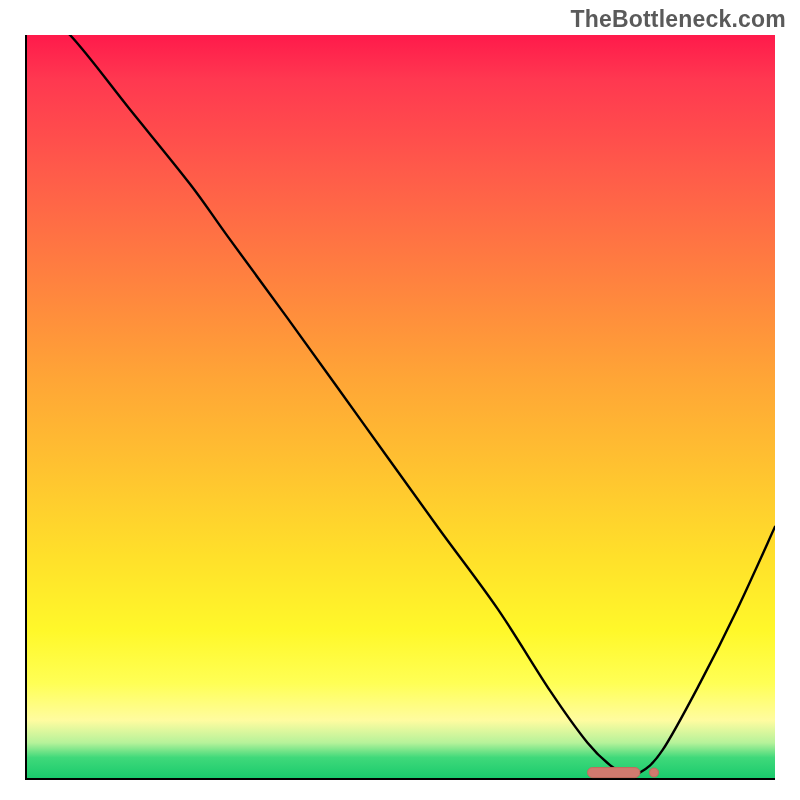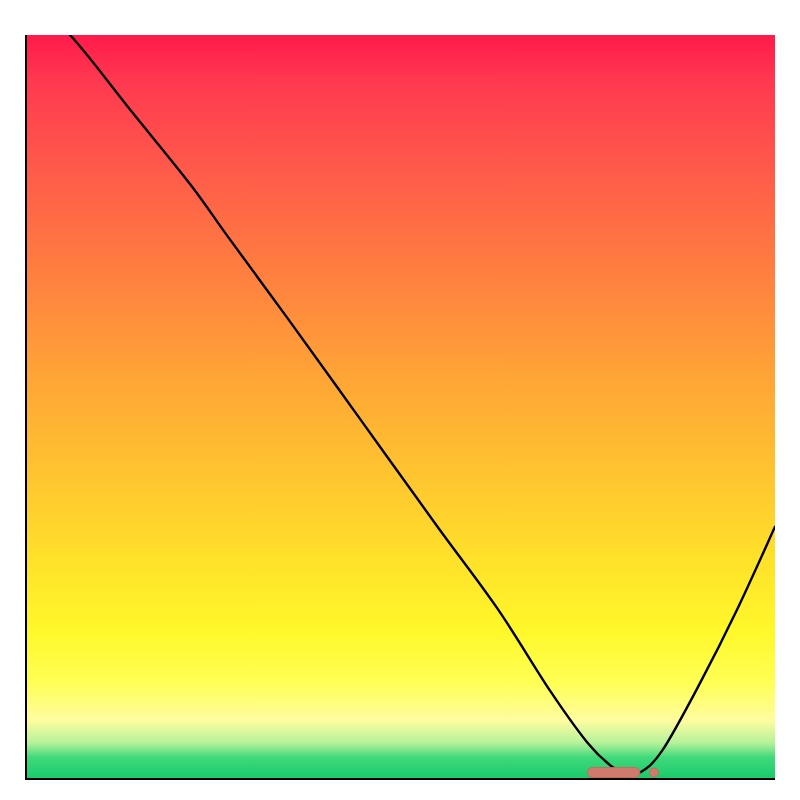--- a/index.html
+++ b/index.html
@@ -64,20 +64,21 @@
     width: 750px;
     height: 745px;
     border-left: 2px solid #000;
     border-bottom: 2px solid #000;
     box-sizing: border-box;
   }
 </style>
 </head>
 <body>
 <div class="wrap">
+  <div class="watermark">TheBottleneck.com</div>
 
   <div class="plot"></div>
   <div class="axis-frame"></div>
 
   <svg class="overlay" viewBox="0 0 750 745" preserveAspectRatio="none">
     <path id="curve-path" fill="none" stroke="#000000" stroke-width="2.4" stroke-linejoin="round" stroke-linecap="round" d="M 0 -37.25 C 7.5 -31.041666666666668, 27.499999999999996 -18.625, 45 0 C 62.5 18.625, 85.00000000000001 49.66666666666667, 105.00000000000001 74.5 C 125.00000000000001 99.33333333333333, 148.75 127.89166666666667, 165 149 C 181.25 170.10833333333332, 186.25 178.79999999999998, 202.5 201.14999999999998 C 218.75 223.49999999999997, 240 252.05833333333334, 262.5 283.1 C 285 314.1416666666667, 312.5 352.6333333333334, 337.5 387.40000000000003 C 362.5 422.1666666666667, 390.00000000000006 460.6583333333333, 412.50000000000006 491.7 C 435.00000000000006 522.7416666666667, 453.75 546.3333333333333, 472.5 573.65 C 491.25 600.9666666666667, 510 633.25, 525 655.6 C 540 677.95, 552.5 695.3333333333334, 562.5 707.75 C 572.5 720.1666666666666, 578.75 725.1333333333333, 585 730.1 C 591.25 735.0666666666667, 595 736.3083333333333, 600 737.55 C 605 738.7916666666666, 608.75 741.275, 615 737.55 C 621.25 733.8249999999999, 627.5 730.1, 637.5 715.2 C 647.5 700.3000000000001, 662.5 671.7416666666667, 675 648.15 C 687.5 624.5583333333333, 700 599.725, 712.5 573.65 C 725 547.5749999999999, 743.75 505.35833333333335, 750 491.7"></path>
     <g id="flat-marker">
         <rect x="562.5" y="732.55" width="52.5" height="10" rx="5" fill="#d07a6e" stroke="#c46a5e" stroke-width="1"></rect>
         <circle cx="629" cy="737.55" r="4.5" fill="#d07a6e" stroke="#c46a5e" stroke-width="1"></circle>
       </g>

